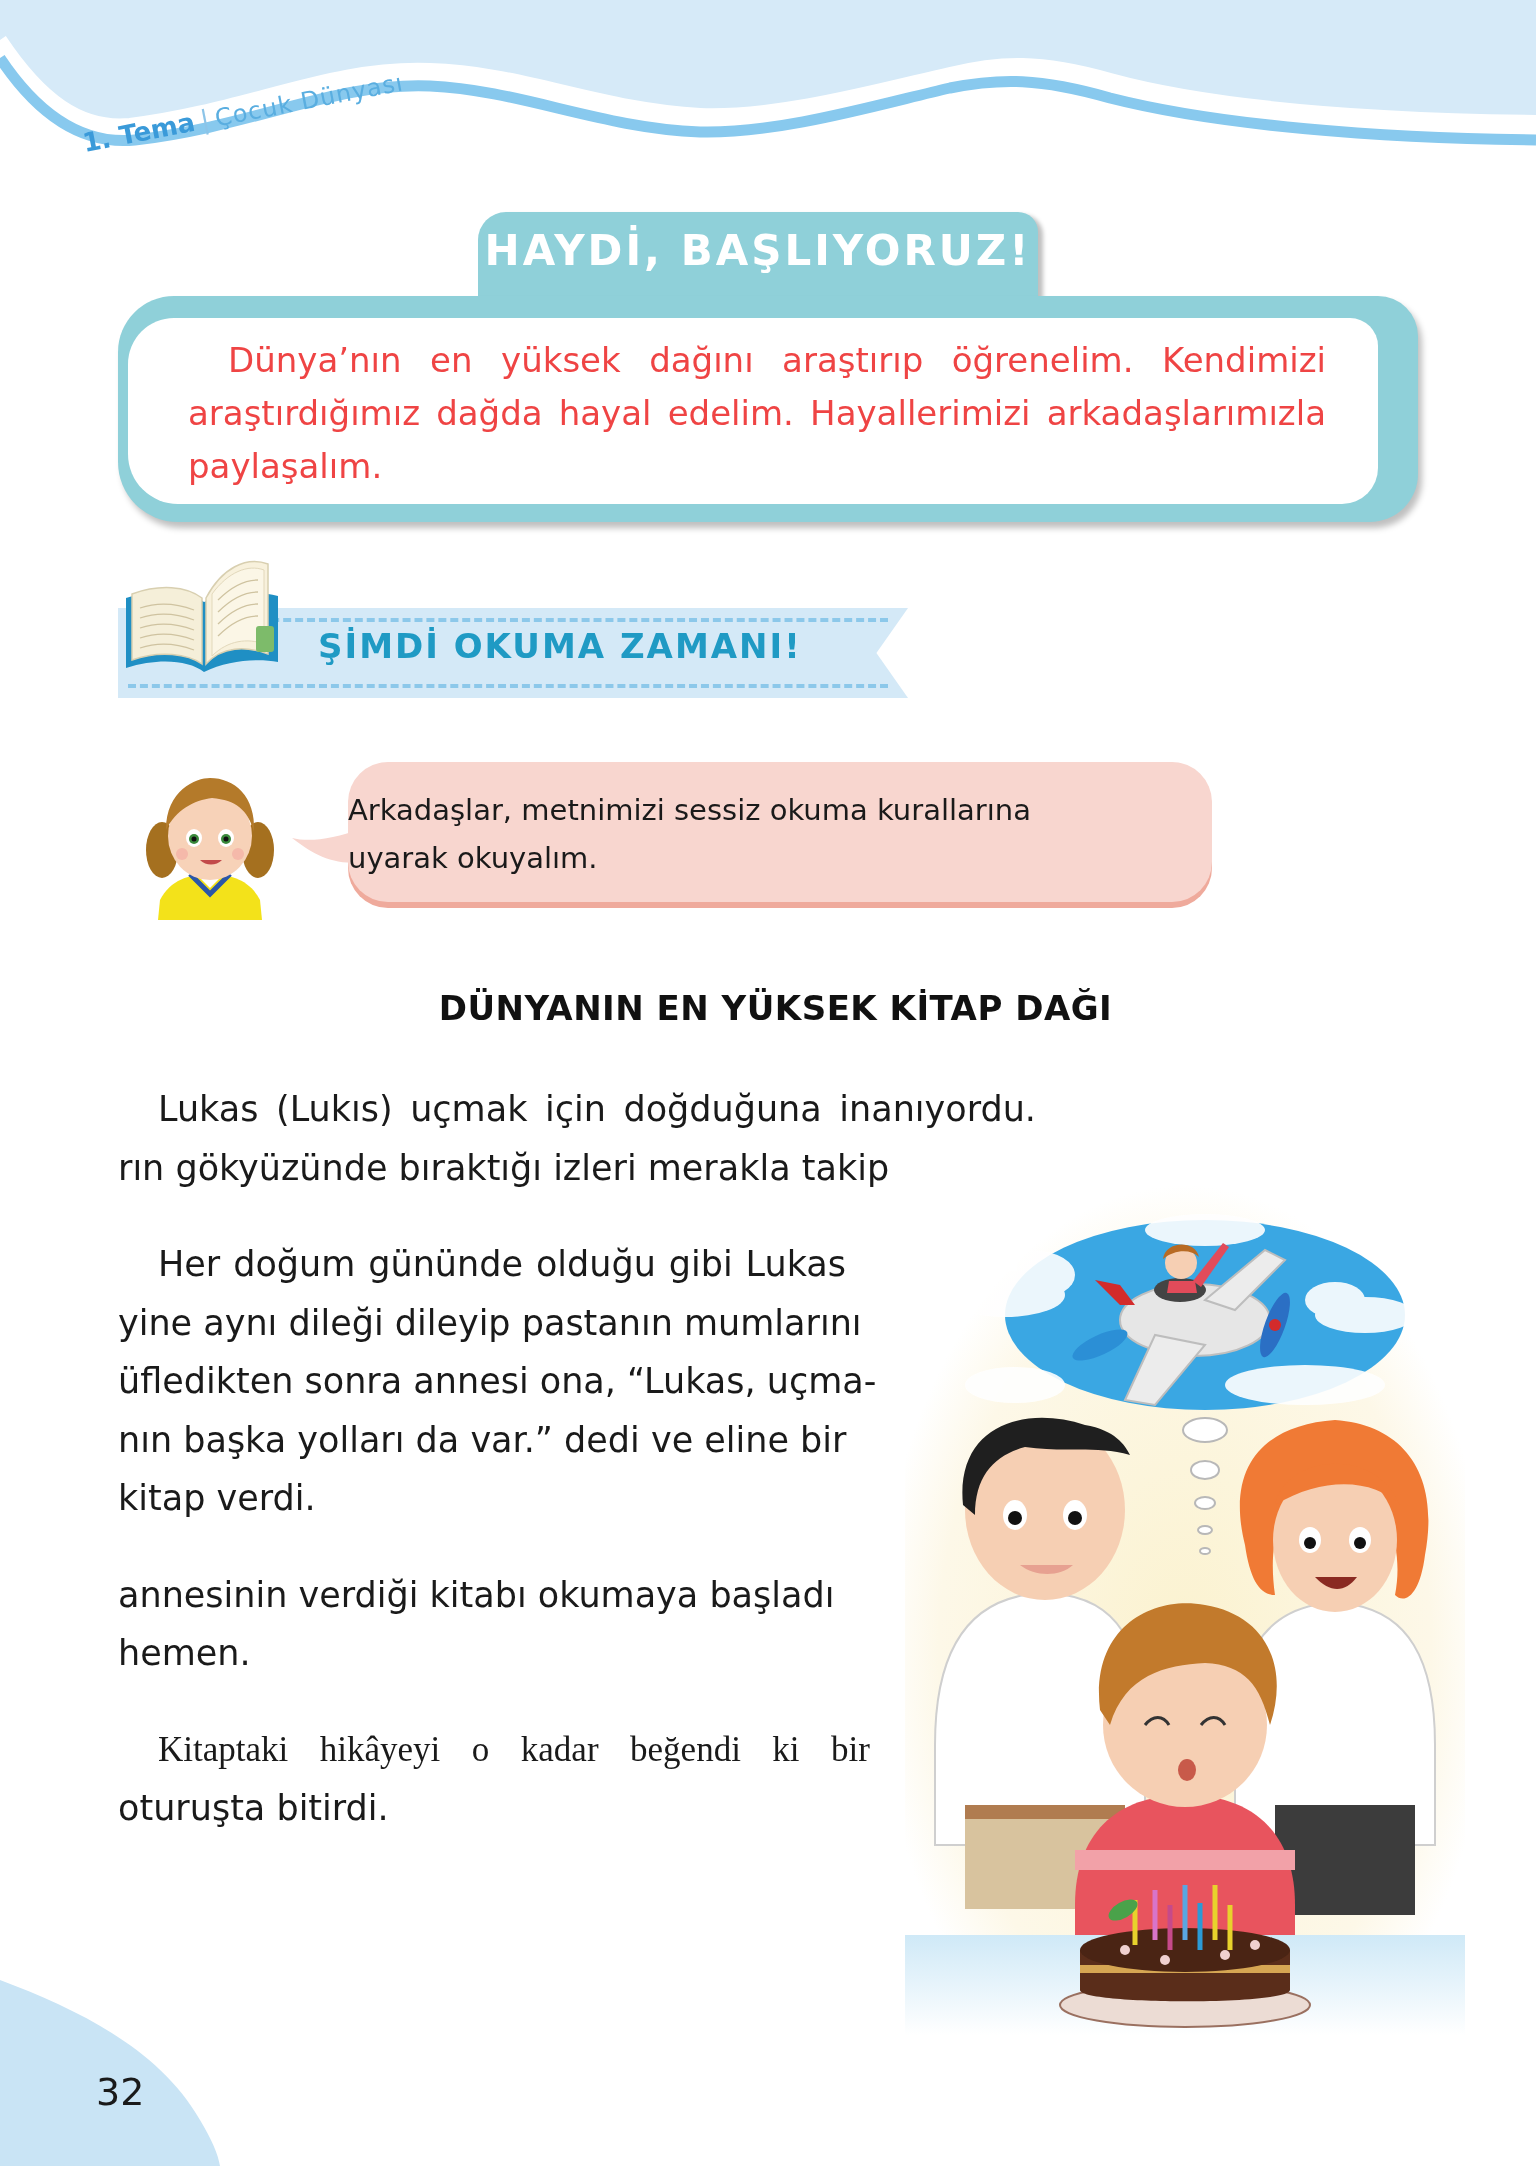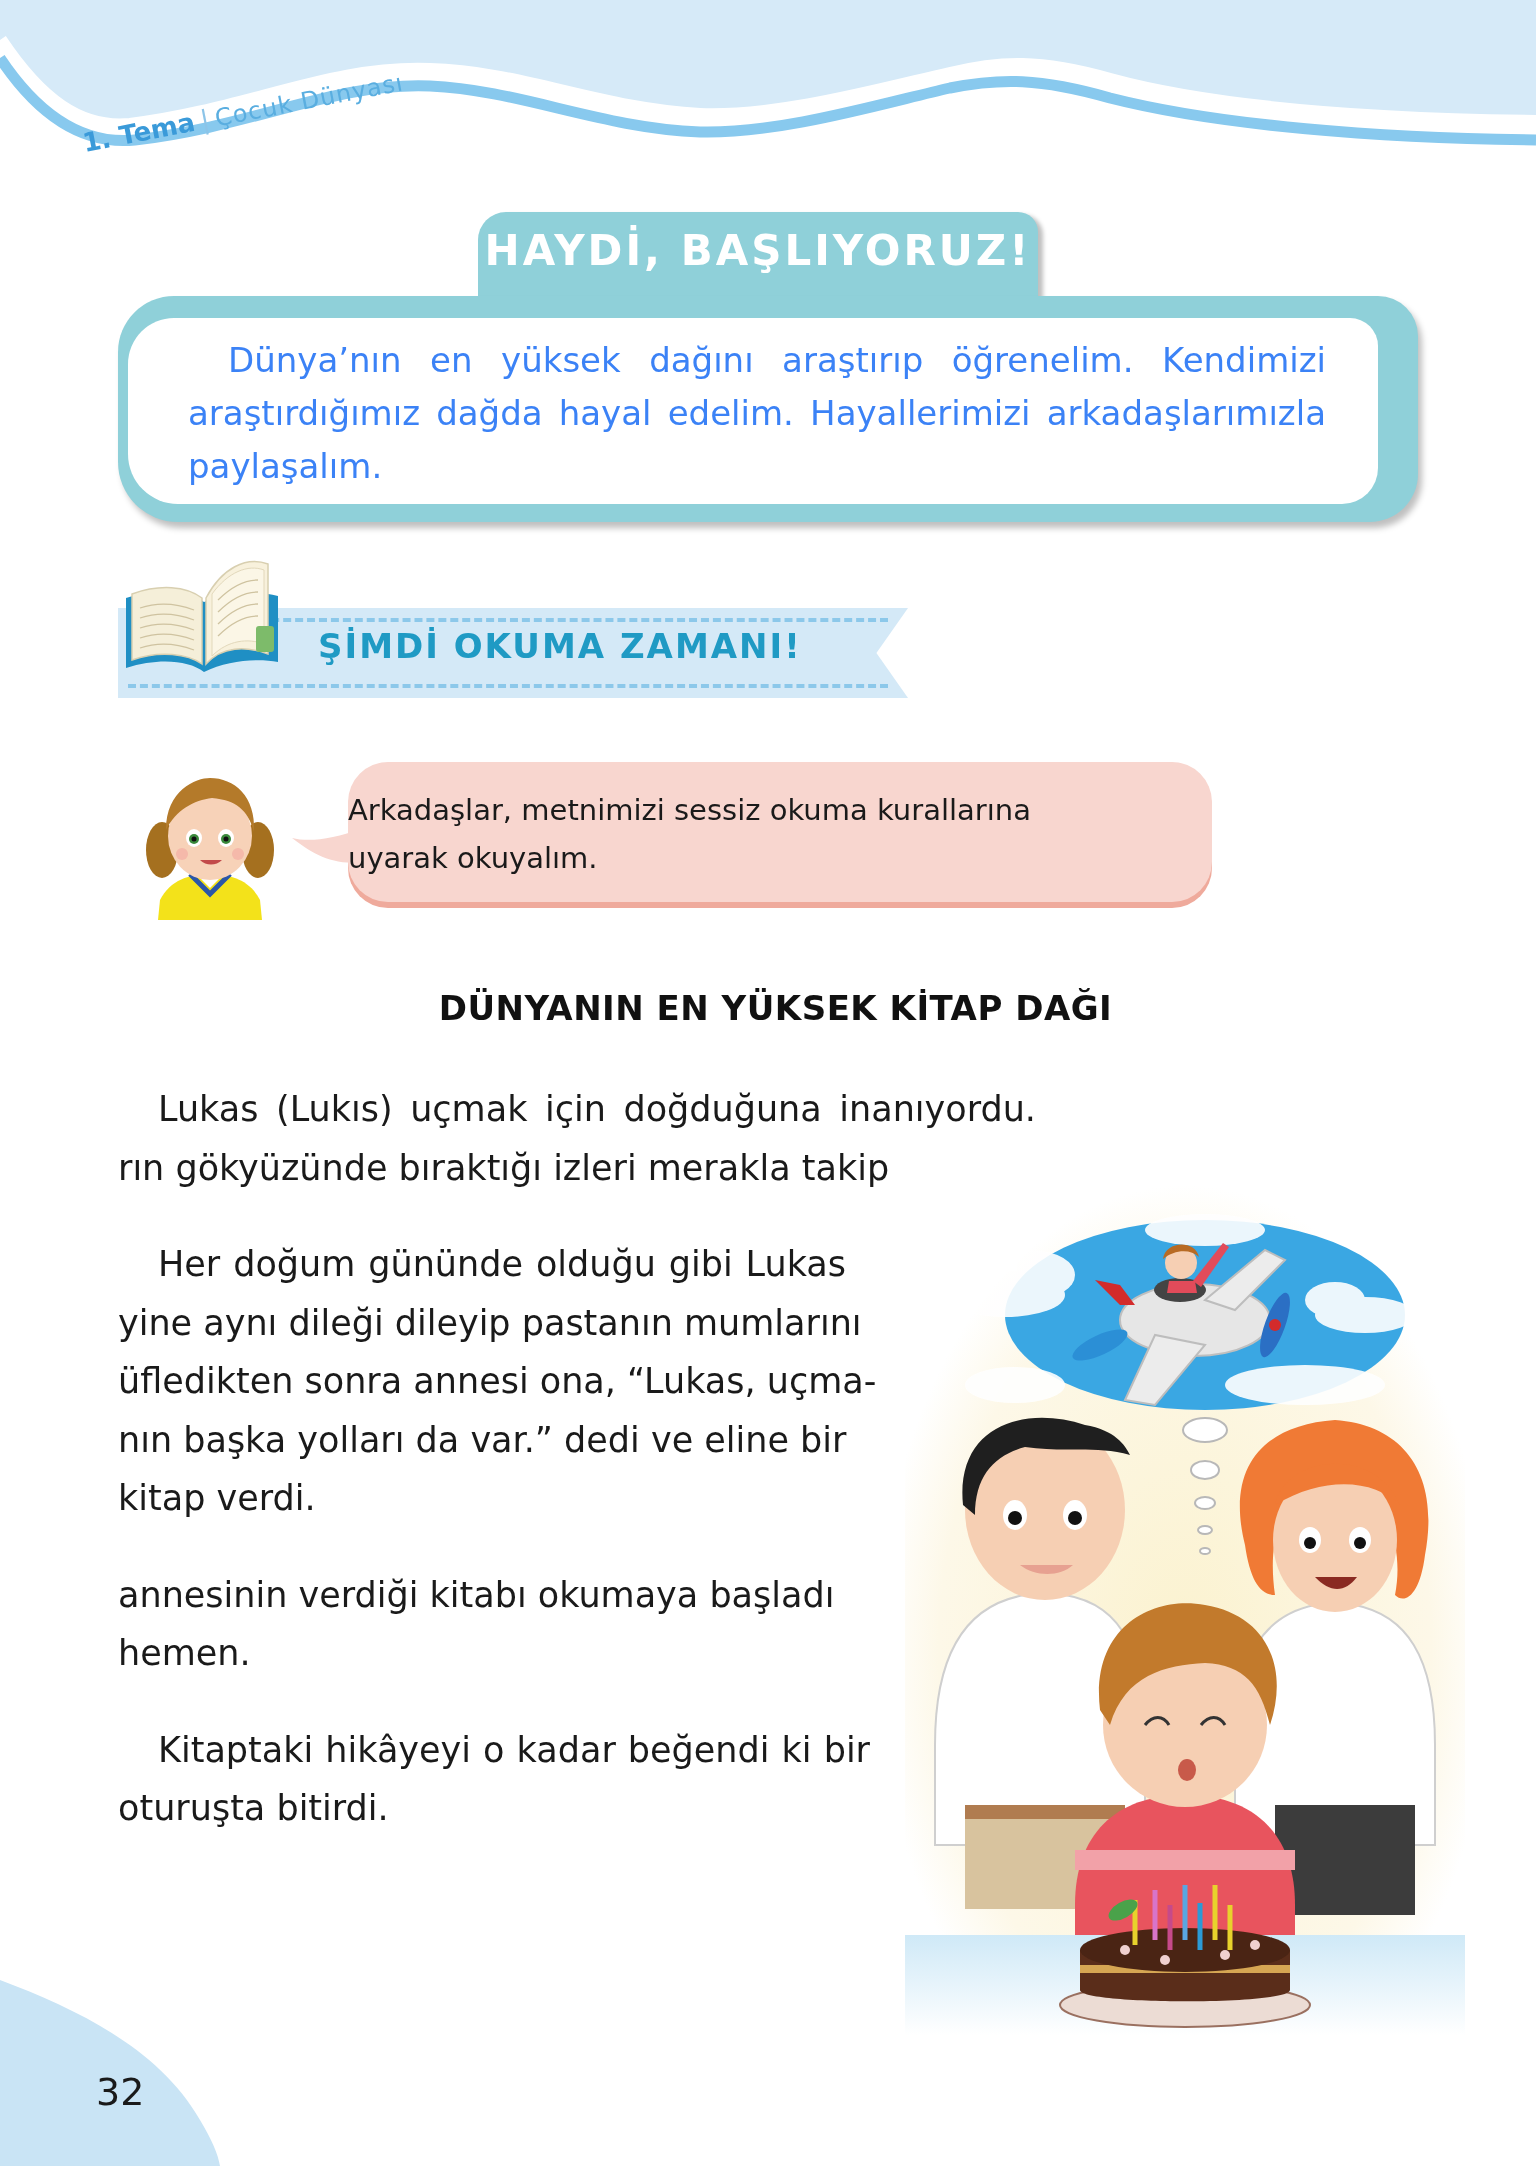--- a/index.html
+++ b/index.html
@@ -35,21 +35,21 @@
       background: #8fd0d9; border-radius: 56px 40px 48px 60px;
       box-shadow: 4px 6px 6px rgba(0,0,0,0.25);
     }
     .haydi-inner {
       position: absolute; left: 128px; top: 318px; width: 1250px; height: 186px;
       background: #ffffff; border-radius: 46px 28px 36px 50px;
     }
     .haydi-text {
       position: absolute; left: 188px; top: 334px; width: 1138px;
       font-size: 34px; line-height: 53px; text-align: justify; text-indent: 40px;
-      color: #3b82f6;
+      color: #ef4444;
     }
 
     
     .okuma-ribbon {
       position: absolute; left: 118px; top: 608px; width: 790px; height: 90px;
       background: #d4e9f7;
       clip-path: polygon(0 0, 100% 0, 96% 50%, 100% 100%, 0 100%);
       filter: drop-shadow(3px 5px 3px rgba(0,0,0,0.3));
     }
     .okuma-dash {
@@ -181,21 +181,21 @@
     <span class="line" style="width:732px;">yine aynı dileği dileyip pastanın mumlarını</span>
     <span class="line" style="width:726px;">üfledikten sonra annesi ona, “Lukas, uçma-</span>
     <span class="line" style="width:720px;">nın başka yolları da var.” dedi ve eline bir</span>
     <span class="line last">kitap verdi.</span>
   </div>
   <div class="para">
     <span class="line" style="width:710px;">annesinin verdiği kitabı okumaya başladı</span>
     <span class="line last">hemen.</span>
   </div>
   <div class="para">
-    <span class="line first" style="width:752px;">Kitaptaki hikâyeyi o kadar beğendi ki bir</span>
+    <span class="line first" style="width:752px;font-family:Liberation Serif, serif;">Kitaptaki hikâyeyi o kadar beğendi ki bir</span>
     <span class="line last">oturuşta bitirdi.</span>
   </div>
 </div>
 
 <svg class="illustration" viewBox="0 0 560 850">
   <defs>
     <radialGradient id="bgGlow" cx="50%" cy="55%" r="55%">
       <stop offset="0%" stop-color="#fbf2cf"></stop>
       <stop offset="80%" stop-color="#fdf8e8"></stop>
       <stop offset="100%" stop-color="#ffffff"></stop>

